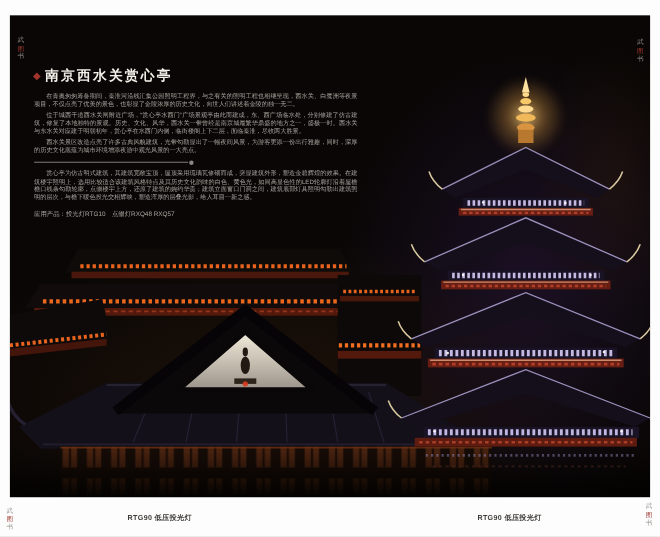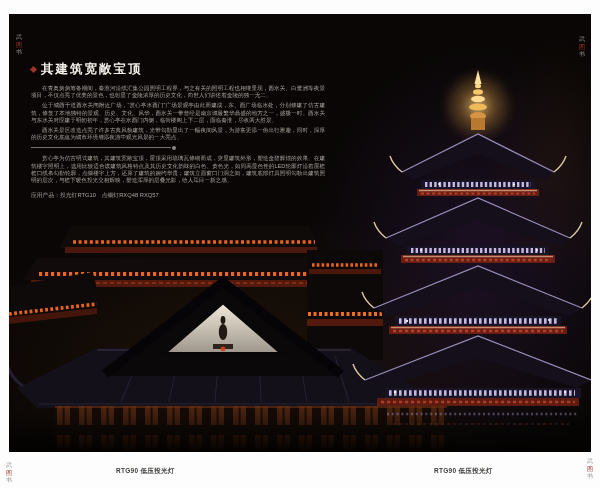--- a/index.html
+++ b/index.html
@@ -234,21 +234,21 @@
     </div>
     <div class="marker tr">
       <span>武</span>
       <span class="mid">图</span>
       <span>书</span>
     </div>
 
     <div class="overlay">
       <div class="title-row">
         <span class="bullet"></span>
-        <h1>其建筑宽敞宝顶</h1>
+        <h1>南京西水关赏心亭</h1>
       </div>
       <p>在青奥匆匆筹备期间，秦淮河沿线汇集公园照明工程界，与之有关的照明工程也相继呈现，西水关、白鹭洲等夜景项目，不仅点亮了优美的景色，也彰显了金陵浓厚的历史文化，向世人们讲述着金陵的独一无二。</p>
       <p>位于城西干道西水关闸附近广场，“赏心亭水西门”广场景观亭由此而建成，东、西广场临水处，分别修建了仿古建筑，修复了本地独特的景观。历史、文化、风华，西水关一带曾经是南京城最繁华鼎盛的地方之一，盛极一时。西水关与东水关对应建于明朝初年，赏心亭在水西门内侧，临街楼阁上下二层，面临秦淮，尽收两大胜景。</p>
       <p>西水关景区改造点亮了许多古典风貌建筑，光带勾勒显出了一幅夜间风景，为游客更添一份出行雅趣，同时，深厚的历史文化底蕴为城市环境增添夜游中观光风景的一大亮点。</p>
       <div class="divider">
         <span class="dot"></span>
       </div>
       <p>赏心亭为仿古明式建筑，其建筑宽敞宝顶，屋顶采用琉璃瓦修砌而成，突显建筑外形，塑造金碧辉煌的效果。在建筑楼宇照明上，选用比较适合该建筑风格特点及其历史文化韵味的白色、黄色光，如同高显色性的LED轮廓灯沿着屋檐檐口线条勾勒轮廓，点缀楼宇上方，还原了建筑的婉约华贵；建筑立面窗口门洞之间，建筑底部灯具照明勾勒出建筑照明的层次，与檐下暖色投光交相辉映，塑造浑厚的层叠光影，给人耳目一新之感。</p>
       <p class="products">应用产品：投光灯RTG10　点缀灯RXQ48  RXQ57</p>
     </div>

